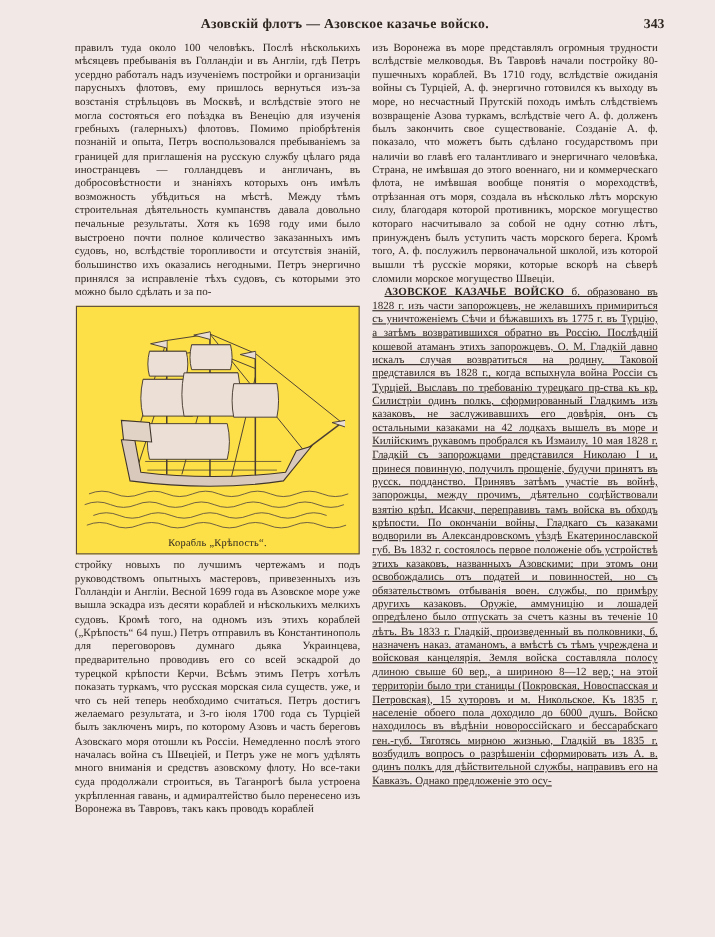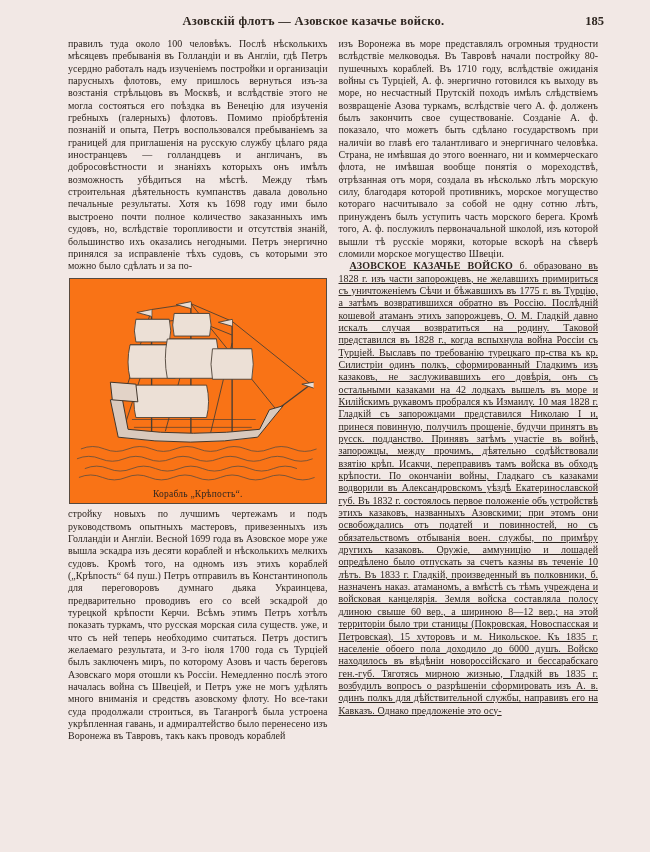--- a/index.html
+++ b/index.html
@@ -45,21 +45,21 @@
     line-height:12.35px;
     text-align:justify;
     text-justify:inter-word;
     word-spacing:.2px;
   }
   .col p{margin:0;}
   .figure{
     margin:5px 1px 4px 1px;
     border:1px solid #57493e;
     padding:5px 5px 3px 5px;
-    background:#f97316;
+    background:#fde047;
   }
   .figure svg{display:block;width:100%;height:auto;}
   .figure-caption{
     text-align:center;
     font-size:9.5px;
     margin-top:3px;
     letter-spacing:.2px;
   }
   .article-title{
     font-weight:bold;
@@ -67,21 +67,21 @@
   }
   .indent{text-indent:11px;text-decoration:underline;}
 </style>
 </head>
 <body>
 
 <div class="page">
 
   <div class="runhead">
     <div class="runhead-title">Азовскій флотъ — Азовское казачье войско.</div>
-    <div class="runhead-page">185</div>
+    <div class="runhead-page">343</div>
   </div>
 
   <div class="cols">
 
     <div class="col">
       <p>правилъ туда около 100 человѣкъ. Послѣ нѣсколькихъ мѣсяцевъ пребыванія въ Голландіи и въ Англіи, гдѣ Петръ усердно работалъ надъ изученіемъ постройки и организаціи парусныхъ флотовъ, ему пришлось вернуться изъ-за возстанія стрѣльцовъ въ Москвѣ, и вслѣдствіе этого не могла состояться его поѣздка въ Венецію для изученія гребныхъ (галерныхъ) флотовъ. Помимо пріобрѣтенія познаній и опыта, Петръ воспользовался пребываніемъ за границей для приглашенія на русскую службу цѣлаго ряда иностранцевъ — голландцевъ и англичанъ, въ добросовѣстности и знаніяхъ которыхъ онъ имѣлъ возможность убѣдиться на мѣстѣ. Между тѣмъ строительная дѣятельность кумпанствъ давала довольно печальные результаты. Хотя къ 1698 году ими было выстроено почти полное количество заказанныхъ имъ судовъ, но, вслѣдствіе торопливости и отсутствія знаній, большинство ихъ оказались негодными. Петръ энергично принялся за исправленіе тѣхъ судовъ, съ которыми это можно было сдѣлать и за по-</p>
 
       <div class="figure">
         <svg viewBox="0 0 250 205" xmlns="http://www.w3.org/2000/svg">
           <g stroke="#4a3e33" fill="none" stroke-width="0.9">

